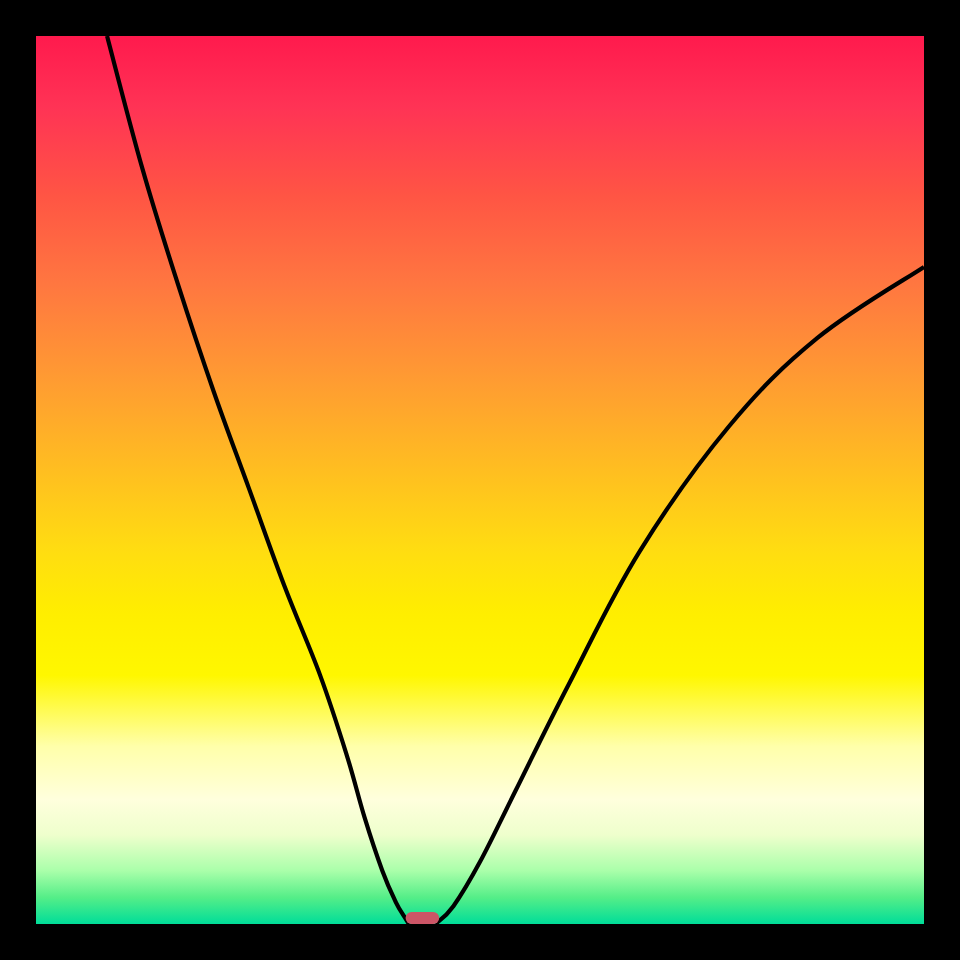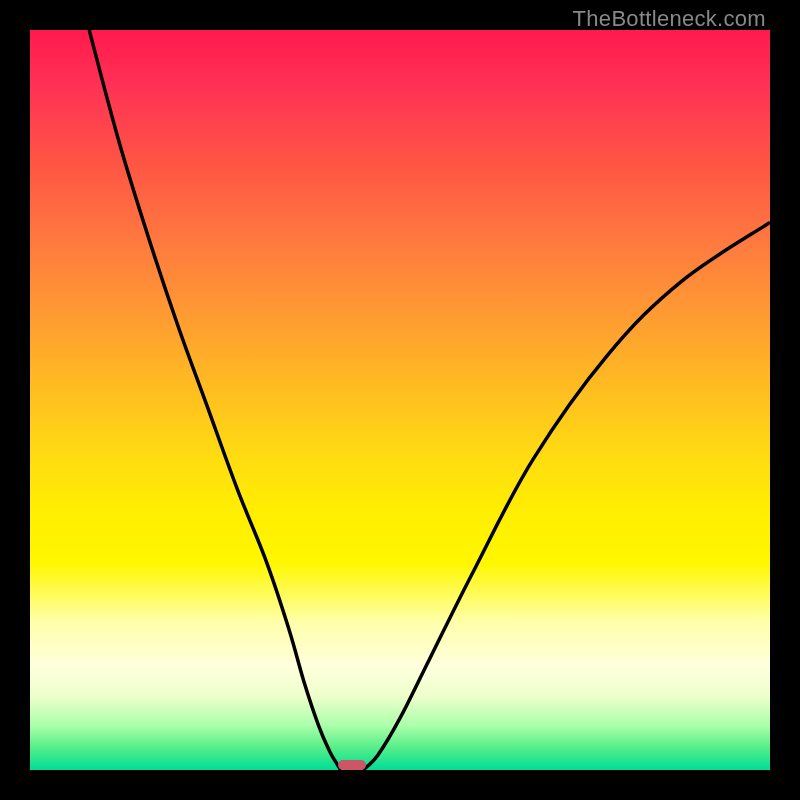--- a/index.html
+++ b/index.html
@@ -64,21 +64,20 @@
     position: absolute;
     background: #cc5566;
     border-radius: 6px;
     z-index: 5;
   }
 </style>
 </head>
 <body>
 
 <div class="outer-frame">
-  <div class="watermark">TheBottleneck.com</div>
   <div class="plot-area">
     <svg class="curves-svg" viewBox="0 0 740 740" preserveAspectRatio="none">
       <path id="curve-left" fill="none" stroke="#000" stroke-width="3.5" d="M 59.2 0 C 64.528 19.98, 78.14399999999999 73.704, 88.8 111 C 99.456 148.296, 107.744 173.90000000000003, 118.4 207.20000000000005 C 129.056 240.50000000000006, 137.344 265.36400000000003, 148 296 C 158.656 326.63599999999997, 166.944 348.096, 177.6 377.40000000000003 C 188.256 406.70400000000006, 196.544 430.82800000000003, 207.20000000000002 458.8 C 217.85600000000002 486.772, 227.47600000000003 507.49199999999996, 236.8 532.8 C 246.124 558.108, 252.34 578.088, 259 599.4 C 265.66 620.712, 268.472 633.884, 273.8 651.2 C 279.12800000000004 668.5160000000001, 283.938 682.946, 288.6 695.6 C 293.26200000000006 708.254, 296.37000000000006 714.5735999999999, 299.70000000000005 721.5 C 303.03000000000003 728.4264000000001, 305.102 730.75, 307.09999999999997 734.08 C 309.09799999999996 737.4100000000001, 310.134 738.9344, 310.8 740"></path>
       <path id="curve-right" fill="none" stroke="#000" stroke-width="3.5" d="M 333 740 C 335.664 737.336, 341.13999999999993 734.524, 347.79999999999995 725.2 C 354.46 715.8760000000001, 360.676 705.5160000000001, 370 688.2 C 379.324 670.884, 386.28000000000003 655.64, 399.6 629 C 412.92 602.36, 425.352 576.164, 444 540.2 C 462.648 504.23600000000005, 479.22400000000005 467.828, 503.20000000000005 429.2 C 527.176 390.572, 550.5600000000001 357.568, 577.2 325.59999999999997 C 603.84 293.63199999999995, 621.8960000000001 275.57599999999996, 651.2 251.59999999999997 C 680.504 227.62399999999997, 724.016 203.05599999999998, 740 192.39999999999998"></path>
     </svg>
     <div id="marker" class="marker" style="left: 307.84px; top: 729.64px; width: 28.12px; height: 10.36px; background: rgb(204, 85, 102);"></div>
   </div>
 </div>
 
 </body></html>

